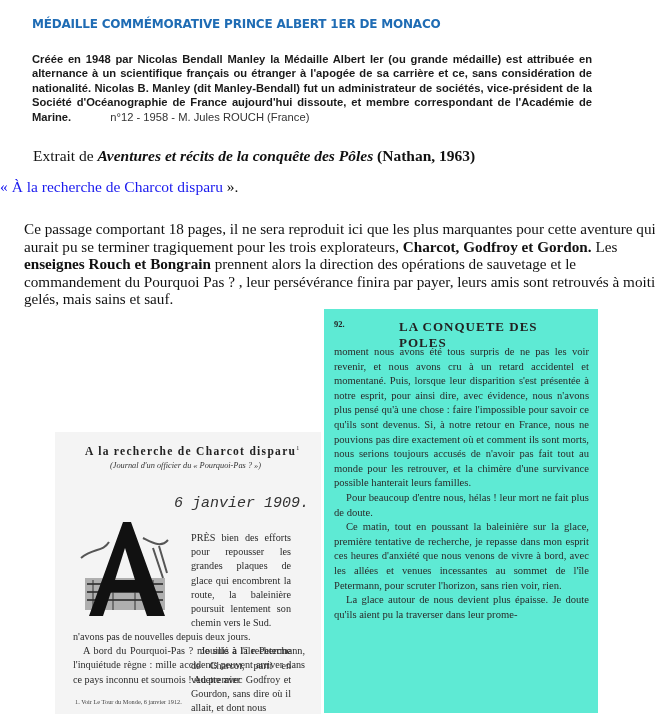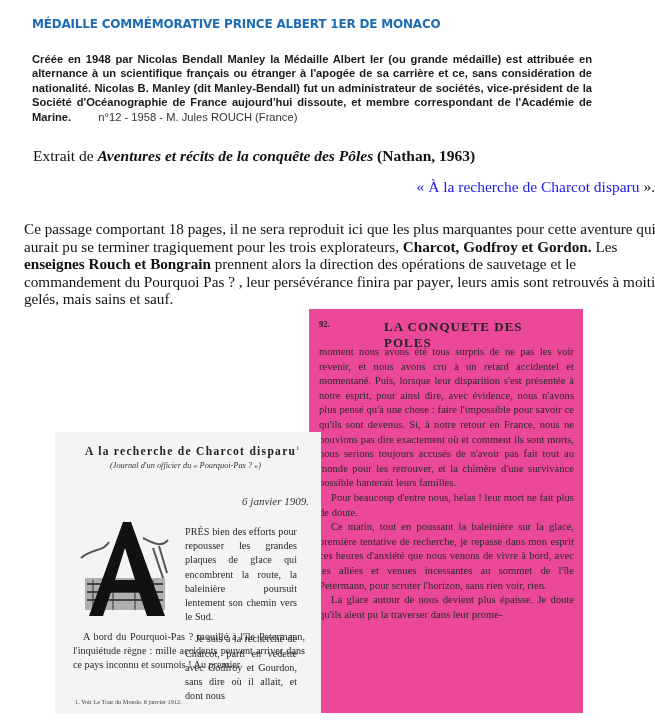--- a/index.html
+++ b/index.html
@@ -9,42 +9,42 @@
     font-family: "DejaVu Sans", sans-serif; font-weight: bold;
     font-size: 12px; color: #1f6cb4; letter-spacing: -0.2px; white-space: nowrap; margin-top: 13px;
   }
   .intro {
     position: absolute; left: 32px; top: 52px; width: 560px;
     font-family: "Liberation Sans", sans-serif; font-weight: bold;
     font-size: 11.2px; line-height: 14.4px; color: #1a1a1a; text-align: justify;
   }
   .caption {
     font-family: "Liberation Sans", sans-serif; font-weight: normal;
-    font-size: 11.2px; color: #333; margin-left: 24px;
+    font-size: 11.2px; color: #333; margin-left: 36px;
   }
   .extrait {
     position: absolute; left: 33px; top: 147px;
     font-family: "Liberation Serif", serif; font-size: 15.5px; color: #111; white-space: nowrap;
   }
   .extrait i { font-weight: bold; text-align: center; }
   .extrait b { font-weight: bold; text-align: right; }
   .chapter-link {
-    position: absolute; left: 0; width: 655px; top: 178px; text-align: right;
+    position: absolute; left: 0; width: 655px; top: 178px; text-align: left;
     font-family: "Liberation Serif", serif; font-size: 15.5px; color: #111;
   }
   .chapter-link span.blue { color: #1a1aee; }
   .passage {
     position: absolute; left: 24px; top: 210px; width: 640px;
     font-family: "Liberation Serif", serif; font-size: 15.2px; line-height: 17.6px; color: #111; margin-top: 10px;
   }
   .passage b { font-weight: bold; }
 
   .page-right {
-    position: absolute; left: 309px; top: 309px; width: 274px; height: 404px;
-    background: #ec4899;
+    position: absolute; left: 324px; top: 309px; width: 274px; height: 404px;
+    background: #5eead4;
   }
   .page-right .header {
     position: absolute; left: 10px; top: 10px; width: 250px;
     font-family: "Liberation Serif", serif; font-size: 8.5px; color: #222; font-weight: bold;
   }
   .page-right .header .num { position: absolute; left: 0; top: 0; }
   .page-right .header .running { position: absolute; left: 65px; top: 0; letter-spacing: 1px; font-size: 13px; }
   .page-right .body {
     position: absolute; left: 10px; top: 36px; width: 255px;
     font-family: "Liberation Serif", serif; font-size: 10.6px; line-height: 14.6px;
@@ -62,30 +62,30 @@
     font-family: "Liberation Serif", serif; font-weight: bold; font-size: 11.5px;
     letter-spacing: 1.3px; color: #222; white-space: nowrap;
   }
   .page-left .chap-title sup { font-size: 6px; font-weight: normal; }
   .page-left .subtitle {
     position: absolute; left: 55px; top: 29px;
     font-family: "Liberation Serif", serif; font-style: italic; font-size: 8.3px; color: #333; white-space: nowrap;
   }
   .page-left .date {
     position: absolute; right: 12px; top: 63px;
-    font-family: Liberation Serif, serif; font-style: italic; font-size: 11px; color: #333;
+    font-family: Liberation Mono, monospace; font-style: italic; font-size: 15px; color: #333;
   }
   .dropcap {
     position: absolute; left: 18px; top: 86px; width: 100px; height: 100px;
   }
   .page-left .col-text {
     position: absolute; left: 122px; top: 85px; width: 128px;
     font-family: "Liberation Serif", serif; font-size: 10.2px; line-height: 14.2px; color: #2a2a2a; text-align: justify;
   }
-  .page-left .col-text p { margin: 8px; }
+  .page-left .col-text p { margin: 14px; }
   .page-left .col-text p.ind { text-indent: 10px; }
   .page-left .full-text {
     position: absolute; left: 18px; top: 198px; width: 232px;
     font-family: "Liberation Serif", serif; font-size: 10.2px; line-height: 14.2px; color: #2a2a2a; text-align: justify;
   }
   .page-left .full-text p { margin: 0; }
   .page-left .full-text p.ind { text-indent: 10px; }
   .page-left .footnote {
     position: absolute; left: 20px; top: 266px;
     font-family: "Liberation Serif", serif; font-size: 6.3px; color: #444; white-space: nowrap;
@@ -141,16 +141,17 @@
       <path d="M20 62 V92 M40 62 V92 M62 62 V92 M80 62 V92" stroke="#333" stroke-width="1"></path>
     </g>
     <path d="M50 4 L58 4 L92 98 L74 98 L66 74 L38 74 L30 98 L16 98 Z M42 62 L62 62 L52 30 Z" fill="#111"></path>
   </svg>
 
   <div class="col-text">
     <p>PRÈS bien des efforts pour repousser les grandes plaques de glace qui encombrent la route, la baleinière poursuit lentement son chemin vers le Sud.</p>
     <p class="ind">Je suis à la recherche de Charcot, parti en vedette avec Godfroy et Gourdon, sans dire où il allait, et dont nous</p>
   </div>
   <div class="full-text">
+    <p>n'avons pas de nouvelles depuis deux jours.</p>
     <p class="ind">A bord du Pourquoi-Pas ? mouillé à l'île Petermann, l'inquiétude règne : mille accidents peuvent arriver dans ce pays inconnu et sournois ! Au premier</p>
   </div>
   <div class="footnote">1. Voir Le Tour du Monde, 6 janvier 1912.</div>
 </div>
 
 </body></html>

